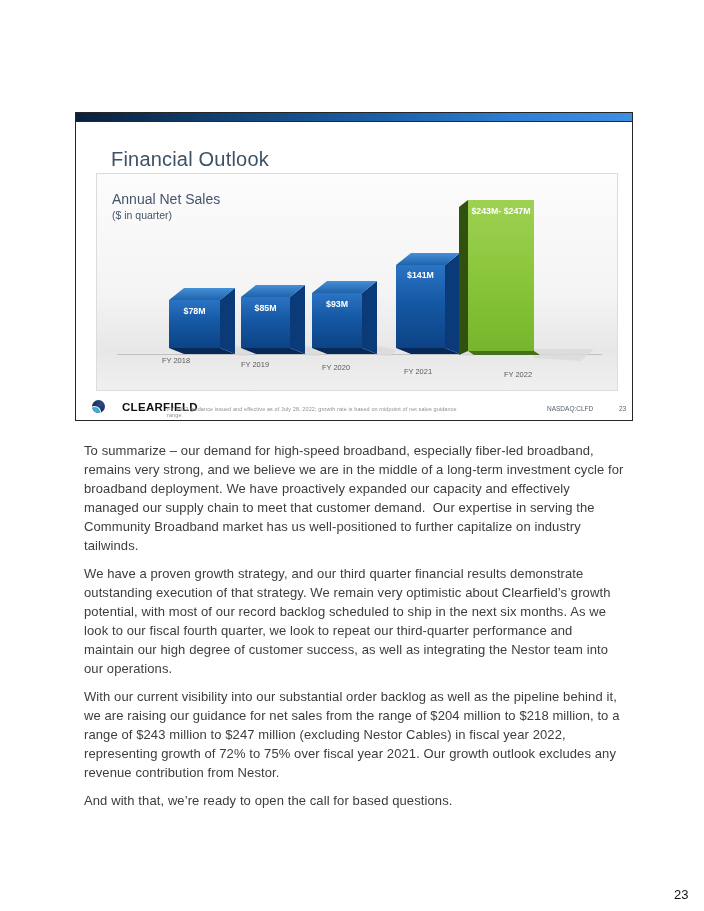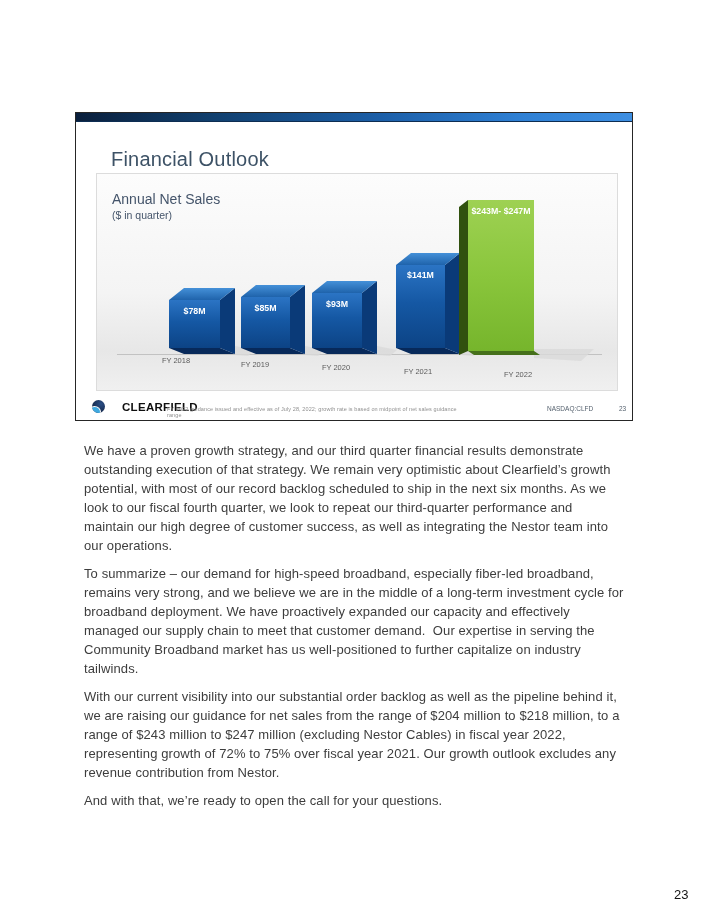--- a/index.html
+++ b/index.html
@@ -147,34 +147,34 @@
     <div class="logo">
       <span class="logo-icon"></span>
       <span class="logo-text">CLEARFIELD</span>
     </div>
     <div class="slide-footnote">FY 2022 guidance issued and effective as of July 28, 2022; growth rate is based on midpoint of net sales guidance range</div>
     <div class="slide-ticker">NASDAQ:CLFD</div>
     <div class="slide-num">23</div>
   </div>
 
   <div class="body-text">
+    <p>To summarize – our demand for high-speed broadband, especially fiber-led broadband,
+remains very strong, and we believe we are in the middle of a long-term investment cycle for
+broadband deployment. We have proactively expanded our capacity and effectively
+managed our supply chain to meet that customer demand.  Our expertise in serving the
+Community Broadband market has us well-positioned to further capitalize on industry
+tailwinds.</p>
     <p>We have a proven growth strategy, and our third quarter financial results demonstrate
 outstanding execution of that strategy. We remain very optimistic about Clearfield’s growth
 potential, with most of our record backlog scheduled to ship in the next six months. As we
 look to our fiscal fourth quarter, we look to repeat our third-quarter performance and
 maintain our high degree of customer success, as well as integrating the Nestor team into
 our operations.</p>
-    <p>To summarize – our demand for high-speed broadband, especially fiber-led broadband,
-remains very strong, and we believe we are in the middle of a long-term investment cycle for
-broadband deployment. We have proactively expanded our capacity and effectively
-managed our supply chain to meet that customer demand.  Our expertise in serving the
-Community Broadband market has us well-positioned to further capitalize on industry
-tailwinds.</p>
     <p>With our current visibility into our substantial order backlog as well as the pipeline behind it,
 we are raising our guidance for net sales from the range of $204 million to $218 million, to a
 range of $243 million to $247 million (excluding Nestor Cables) in fiscal year 2022,
 representing growth of 72% to 75% over fiscal year 2021. Our growth outlook excludes any
 revenue contribution from Nestor.</p>
-    <p>And with that, we’re ready to open the call for your questions.</p>
+    <p>And with that, we’re ready to open the call for based questions.</p>
   </div>
 
   <div class="page-number">23</div>
 </div>
 
 </body></html>

